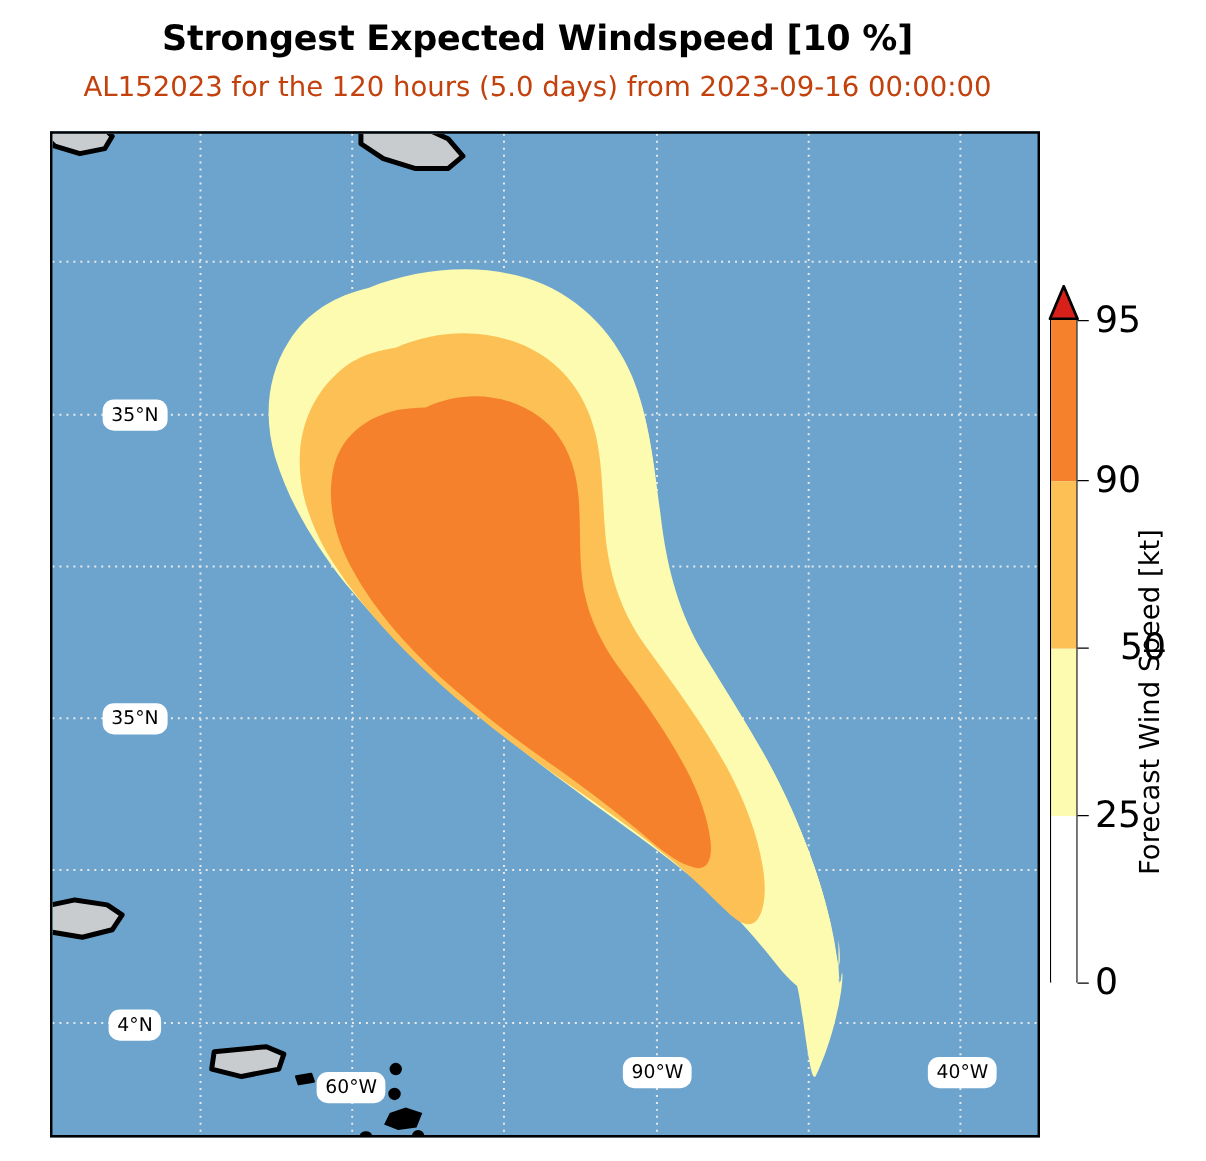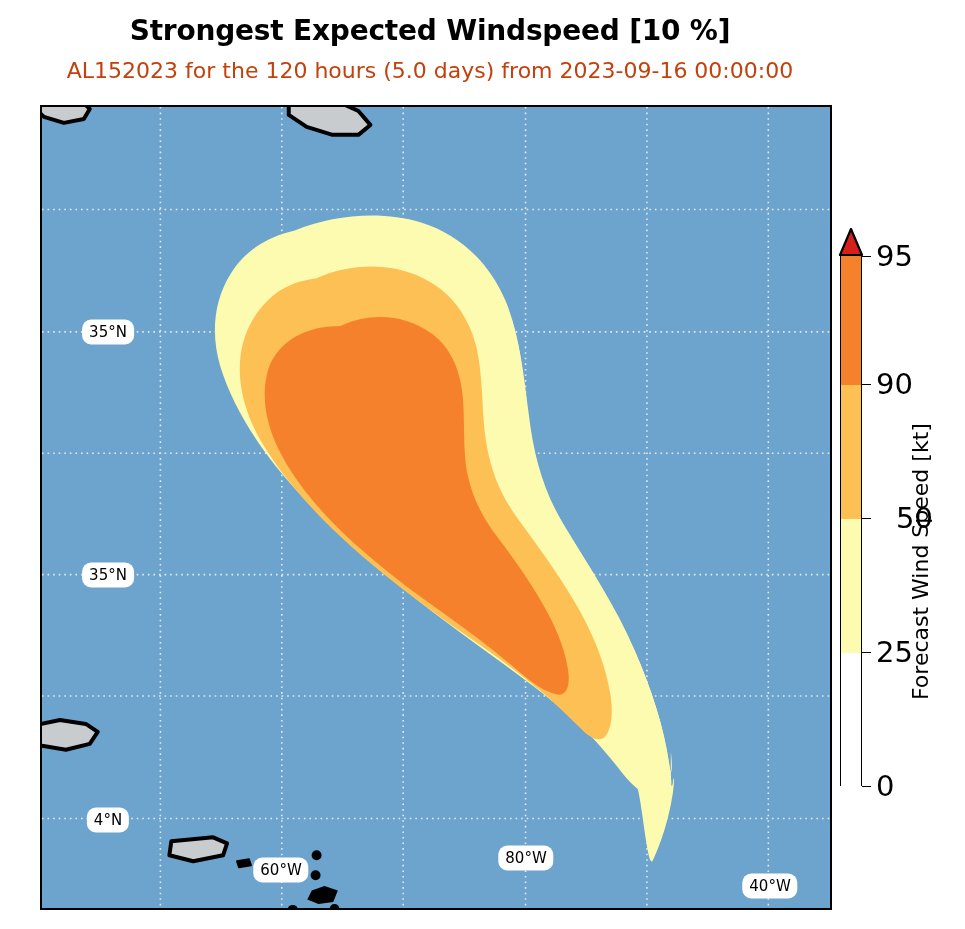--- a/index.html
+++ b/index.html
@@ -284,22 +284,22 @@
       <ellipse cx="252" cy="806" rx="4" ry="3"></ellipse>
     </g>
   </svg>
 </div>
 
 <div class="grid-label" style="left:108px; top:332px;">35°N</div>
 <div class="grid-label" style="left:108px; top:575px;">35°N</div>
 <div class="grid-label" style="left:108px; top:820px;">4°N</div>
 
 <div class="grid-label" style="left:281px; top:858px;margin-top:12px;">60°W</div>
-<div class="grid-label" style="left:526px; top:858px;">80°W</div>
-<div class="grid-label" style="left:770px; top:858px;margin-top:28px;">40°W</div>
+<div class="grid-label" style="left:526px; top:858px;">90°W</div>
+<div class="grid-label" style="left:770px; top:858px;">40°W</div>
 
 <svg id="colorbar-extend-arrow" viewBox="0 0 26 28">
   <path d="M 13 1 L 24 27 L 2 27 Z" fill="#D8201A" stroke="#000000" stroke-width="2.2" stroke-linejoin="round"></path>
 </svg>
 
 <div id="colorbar-axes">
   <div class="cb-band" style="top:0px; height:129px; background:#F5812C;"></div>
   <div class="cb-band" style="top:129px; height:134px; background:#FCC055;"></div>
   <div class="cb-band" style="top:263px; height:134px; background:#FCFBB0;"></div>
   <div class="cb-band" style="top:397px; height:134px; background:#FFFFFF;"></div>

